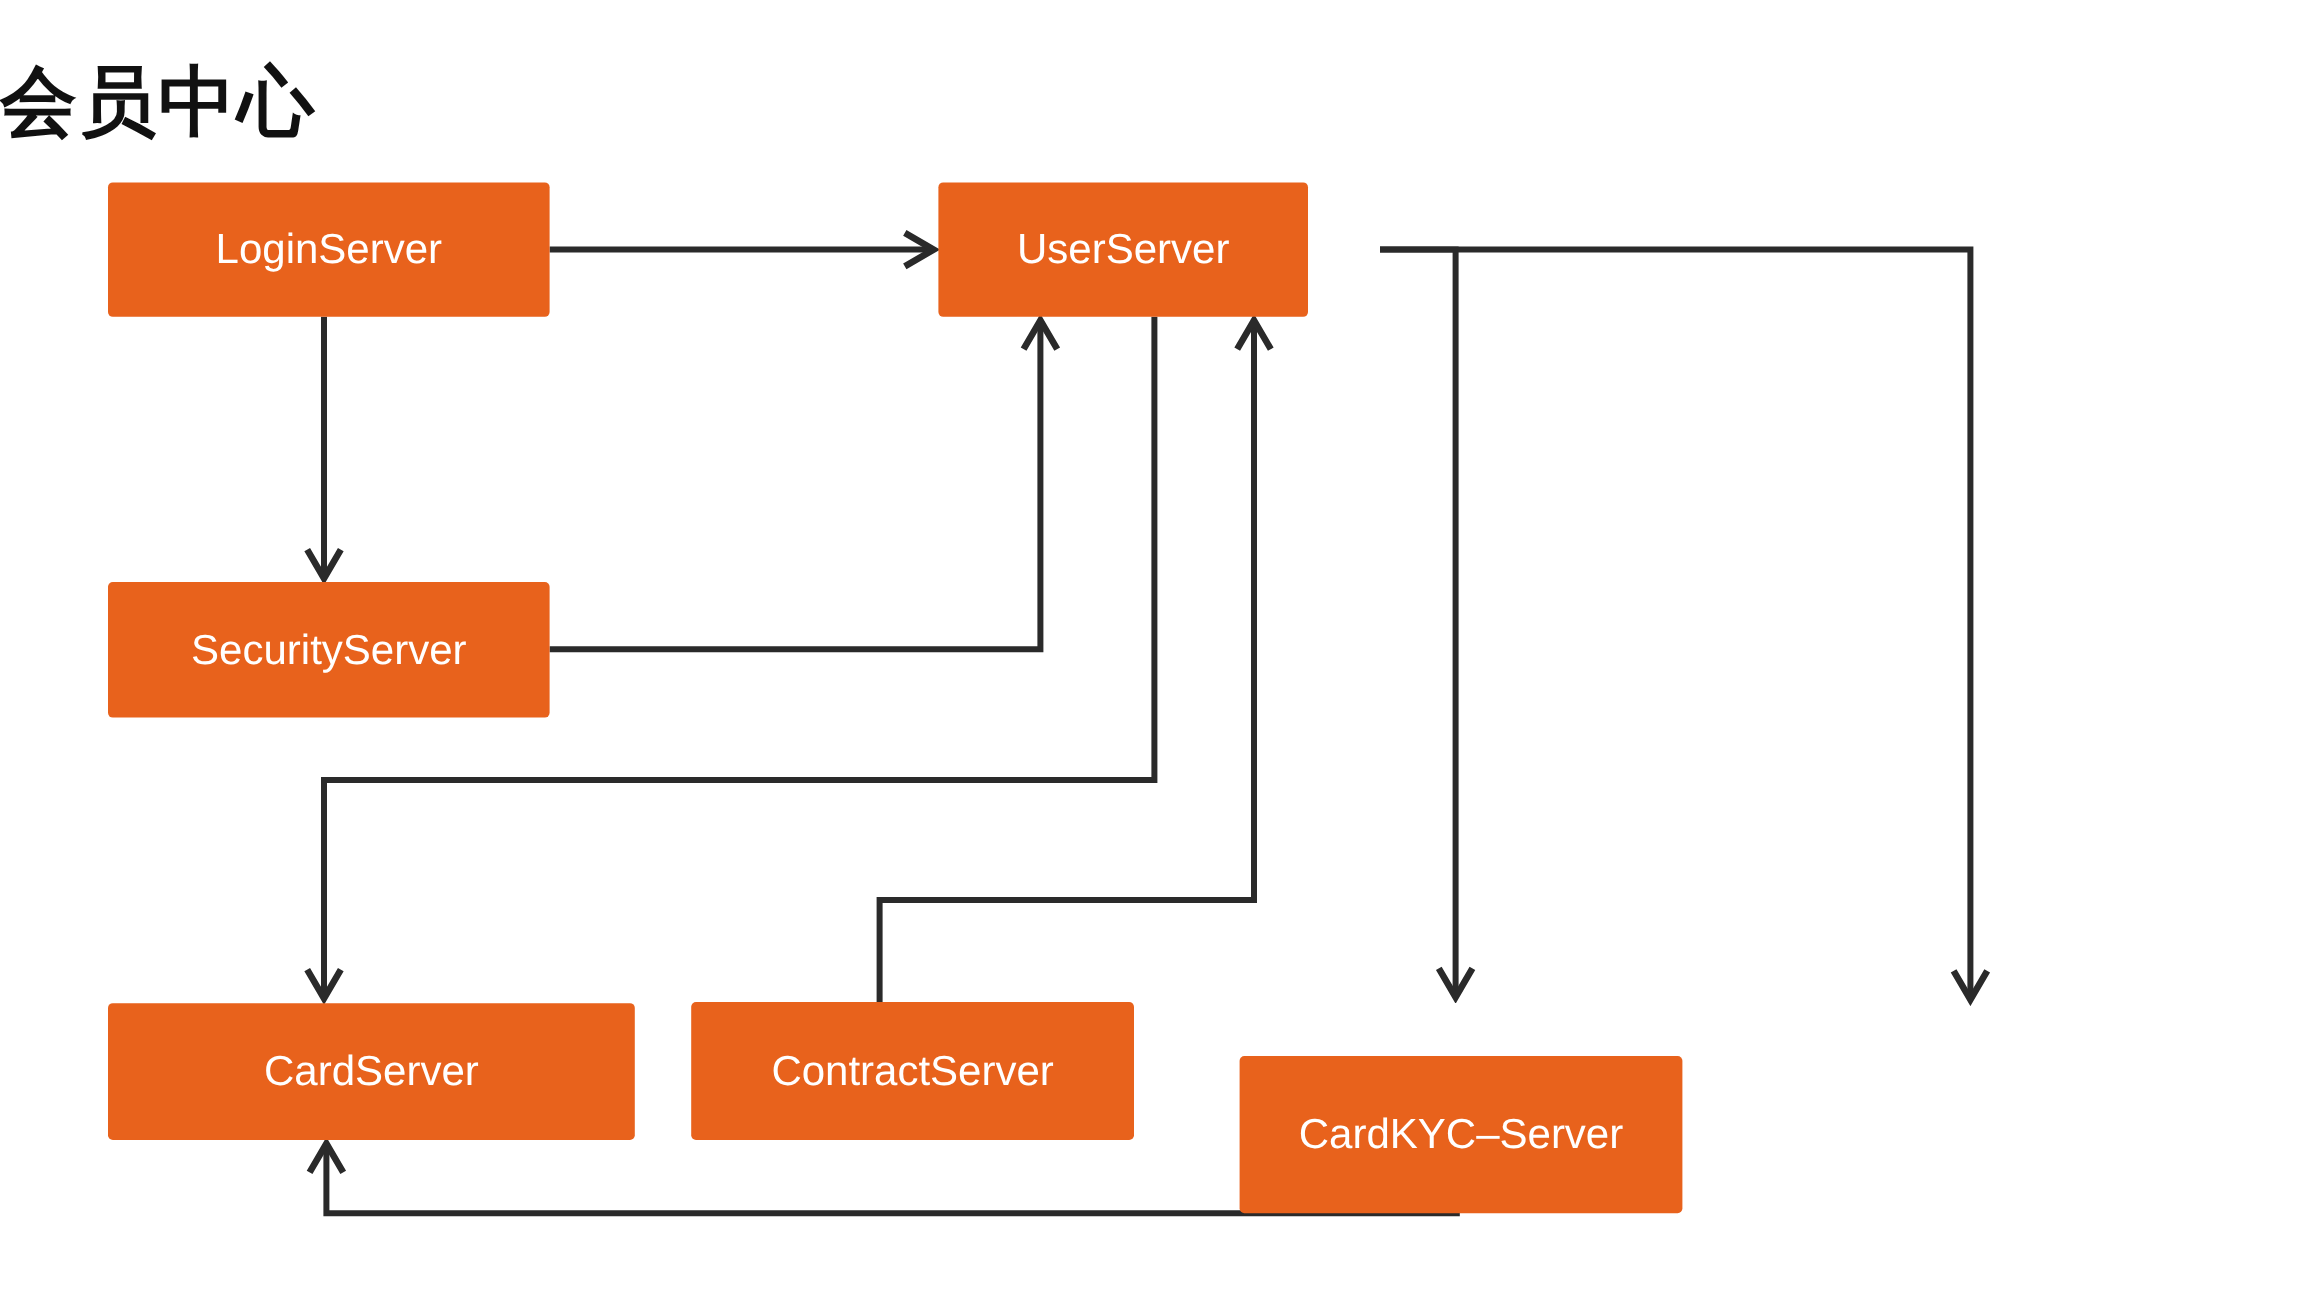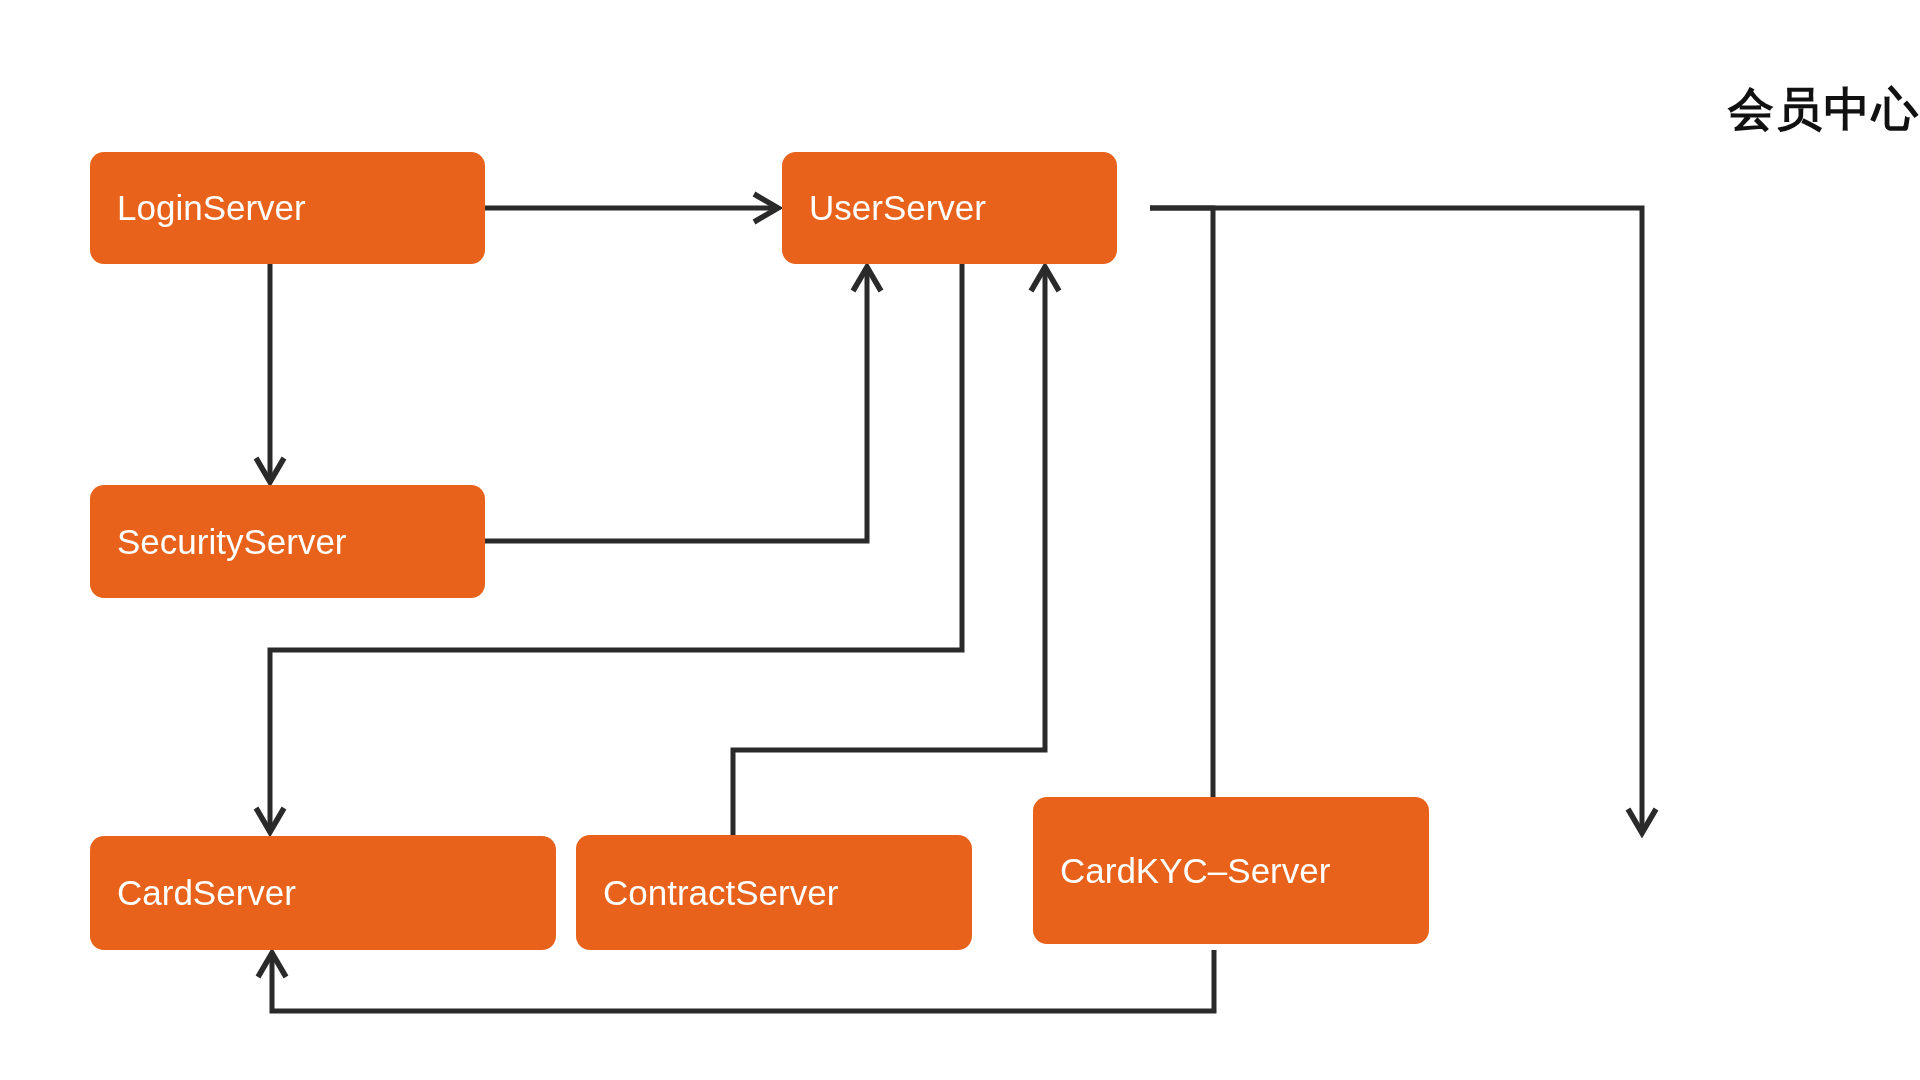--- a/index.html
+++ b/index.html
@@ -13,26 +13,25 @@
   .canvas{
     position:relative;
     width:1920px;height:1080px;
     background:var(--bg);
     overflow:hidden;
     font-family:"Liberation Sans", sans-serif;
   }
   .diagram-title{
     position:absolute;
     top:42px;left:0;width:1920px;
-    text-align:right;
-    font-size:46px;
+    text-align:left;
+    font-size:64px;
     font-weight:700;
     color:var(--title-text);
     letter-spacing:2px;
-    margin-top:37px;
   }
   svg.edges{
     position:absolute;
     top:0;left:0;width:1920px;height:1080px;
   }
   svg.edges path.edge{
     fill:none;
     stroke:var(--edge-stroke);
     stroke-width:5;
     stroke-linejoin:miter;
@@ -41,24 +40,24 @@
   #arrowhead path{
     fill:none;
     stroke:var(--edge-stroke);
     stroke-width:5.5;
     stroke-linejoin:miter;
     stroke-linecap:butt;
   }
   .node{
     position:absolute;
     background:var(--node-fill);
-    border-radius:14px;
+    border-radius:4px;
     display:flex;
     align-items:center;
-    padding-left:27px;
+    justify-content:center;
   }
   .node-label{
     color:var(--node-text);
     font-size:35px;
     font-weight:500;
     white-space:nowrap;
   }
 </style>
 </head>
 <body>
@@ -97,18 +96,18 @@
   </div>
 
   <div class="node" style="left:90px;top:836px;width:439px;height:114px">
     <span class="node-label">CardServer</span>
   </div>
 
   <div class="node" style="left:576px;top:835px;width:369px;height:115px">
     <span class="node-label">ContractServer</span>
   </div>
 
-  <div class="node" style="left:1033px;top:797px;width:369px;height:147px">
+  <div class="node" style="left:1033px;top:880px;width:369px;height:131px">
     <span class="node-label">CardKYC–Server</span>
   </div>
 
 
 </div>
 
 </body></html>

